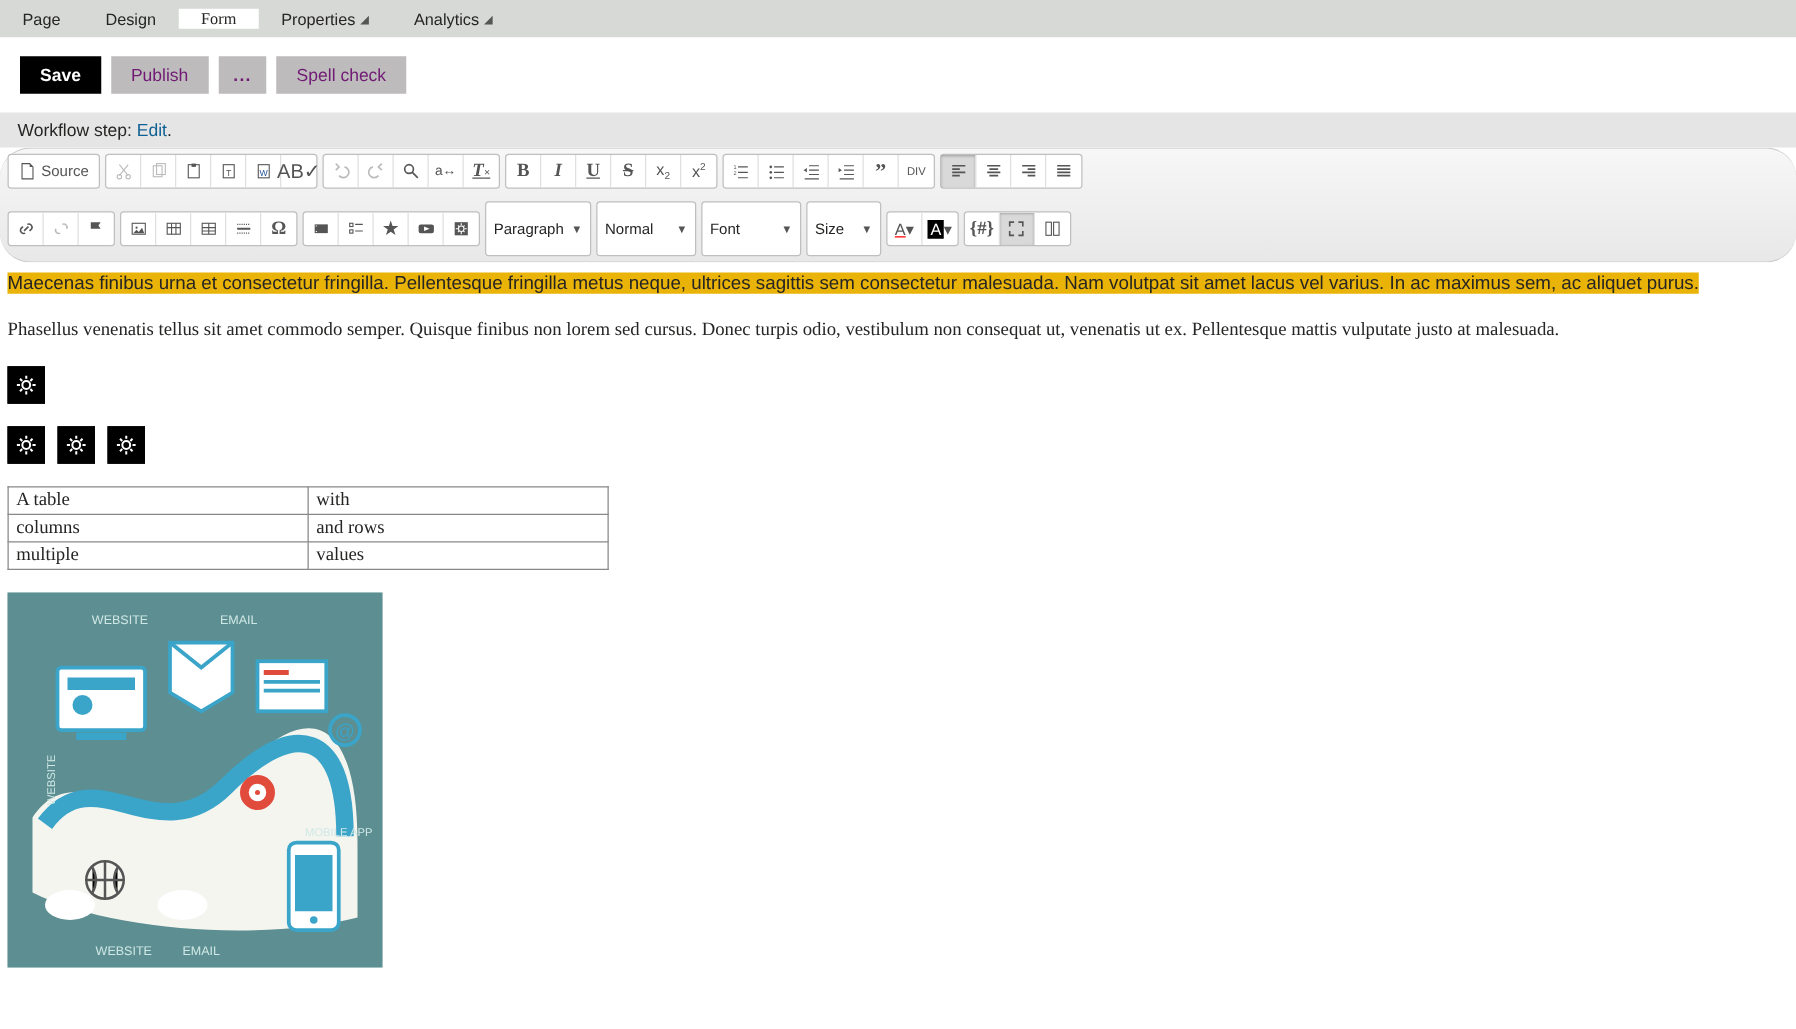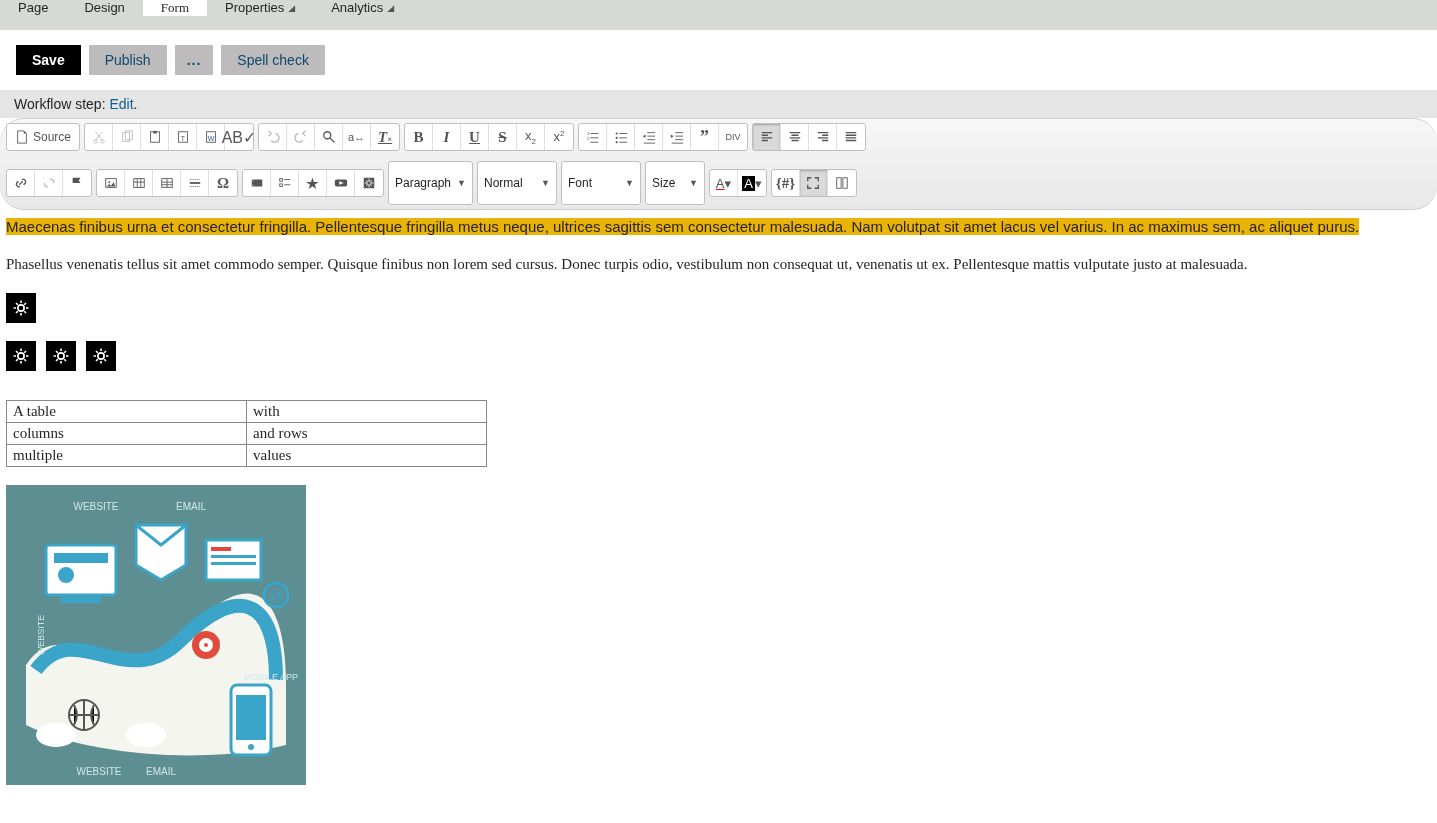--- a/index.html
+++ b/index.html
@@ -1,26 +1,26 @@
 <!DOCTYPE html>
 <html><head>
 <meta charset="utf-8">
 <style>
 * { box-sizing: border-box; margin: 0; padding: 0; }
 body { font-family: "Segoe UI", Arial, sans-serif; font-size: 13px; color: #262524; background: #fff; }
 
 
-.tabs { display: flex; background: #d6d9d6; height: 30px; align-items: flex-start; }
+.tabs { display: flex; background: #d6d9d6; height: 30px; align-items: center; }
 .tab { padding: 0 18px; display: flex; align-items: center; cursor: pointer; color: #262524; position: relative; }
 .tab.active { background: #fff; font-family: Liberation Serif, serif; }
 .tab .corner { font-size: 9px; margin-left: 4px; color: #555; }
 
 
 .actionbar { display: flex; gap: 8px; padding: 15px 16px; background: #fff; align-items: center; }
-.btn { padding: 7px 16px; border: none; cursor: pointer; font-size: 14px; background: #bdbbbb; color: #0c4a6e; }
+.btn { padding: 7px 16px; border: none; cursor: pointer; font-size: 14px; background: #bdbbbb; color: #701a75; }
 .btn.save { background: #000000; color: #fff; font-weight: 600; }
 .btn.more { padding: 7px 12px; font-weight: bold; letter-spacing: 1px; }
 
 
 .workflowbar { background: #e5e5e5; padding: 6px 14px; font-size: 14px; }
 .workflowbar .link { color: #0f6194; }
 
 
 .toolbar { background: linear-gradient(#f7f7f7,#e8e8e8); border-top: 1px solid #cfcfcf; border-bottom: 1px solid #cfcfcf; padding: 4px 6px; display: flex; flex-wrap: wrap; gap: 4px; align-items: center; border-radius: 24px; }
 .tgroup { display: flex; border: 1px solid #bfbfbf; border-radius: 3px; background: #fff; }
@@ -34,21 +34,21 @@
 .tsel { height: 44px; border: 1px solid #bfbfbf; border-radius: 3px; background: #fff; display: flex; align-items: center; padding: 17px 6px; cursor: pointer; font-size: 12px; min-width: 80px; justify-content: space-between; gap: 6px; }
 .tsel .arr { font-size: 9px; color: #555; }
 
 
 .content { padding: 6px; }
 .highlighted { background: #eab308; font-family: Liberation Sans, sans-serif; font-size: 15px; line-height: 1.5; display: inline; }
 .para2 { font-family: "Comic Sans MS", "Segoe Script", cursive; font-size: 15px; margin-top: 14px; line-height: 1.5; }
 .widget-row { display: flex; gap: 10px; margin-top: 18px; }
 .widget { width: 30px; height: 30px; background: #000; display: flex; align-items: center; justify-content: center; border: 1px solid #000; }
 .widget svg { width: 20px; height: 20px; fill: #fff; }
-.dtable { border-collapse: collapse; margin-top: 29px; font-family: Georgia, serif; font-size: 15px; }
+.dtable { border-collapse: collapse; margin-top: 18px; font-family: Georgia, serif; font-size: 15px; }
 .dtable td { border: 1px solid #888; padding: 2px 6px; width: 240px; }
 .placeholder-img { margin-top: 18px; width: 300px; height: 300px; background: #5d8e91; position: relative; overflow: hidden; }
 </style>
 </head>
 <body>
 
 <div class="tabs">
   <div class="tab">
       <span>Page</span>
     </div>

